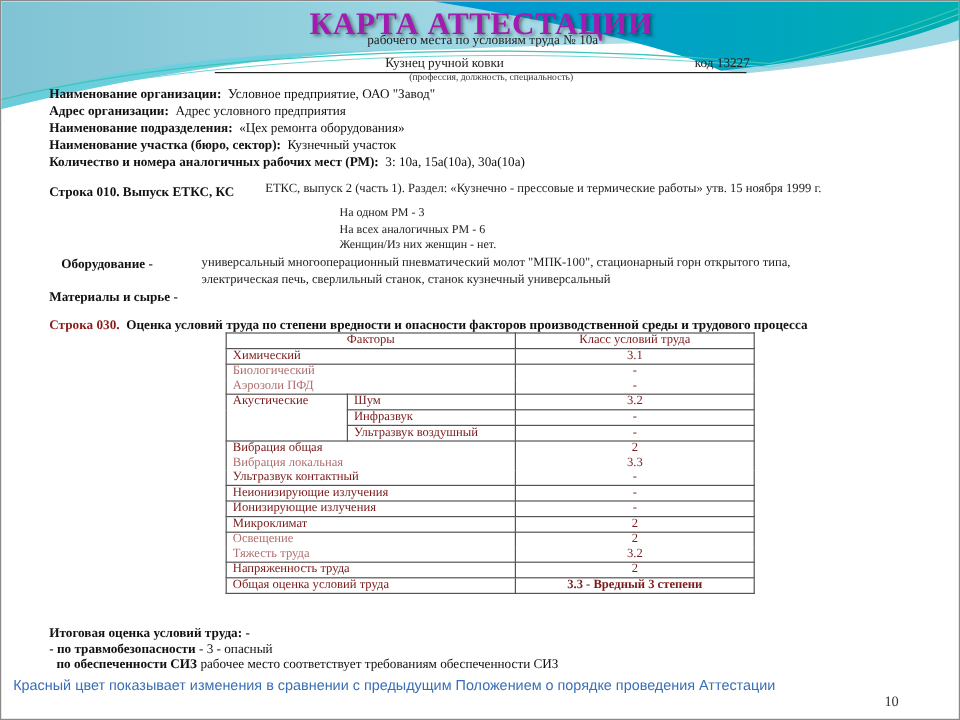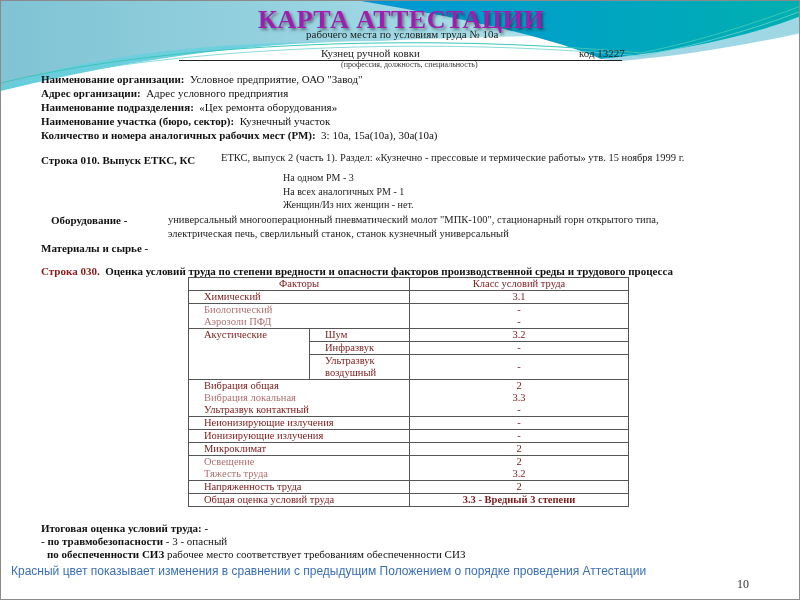--- a/index.html
+++ b/index.html
@@ -14,21 +14,21 @@
   #prof-line { left: 178px; top: 59px; width: 443px; height: 1px; background: #222; }
   #prof-caption { left: 340px; top: 59px; font-size: 8px; color: #333; }
   .info { left: 40px; font-size: 11px; color: #111; }
   .info b { font-weight: bold; }
   .lbl { font-weight: bold; font-size: 11px; color: #111; }
   .txt { font-size: 11px; color: #222; }
   .red { color: #8b1a1a; }
   #r030 { left: 40px; top: 264px; font-size: 11px; color: #111; font-weight: bold; }
   #r030 .red { font-weight: bold; }
   table#factors { position: absolute; left: 187px; top: 276px; width: 441px; border-collapse: collapse; font-size: 10.5px; color: #7a1a1a; }
-  #factors td, #factors th { border: 1px solid #555; padding: 0 15px; height: 12px; line-height: 12px; }
+  #factors td, #factors th { border: 1px solid #555; padding: 0 5px; height: 12px; line-height: 12px; }
   #factors th { font-weight: normal; color: #7a1a1a; text-align: center; }
   #factors td.val { text-align: center; width: 188px; }
   #factors .nb-b { border-bottom: none; margin-left: 32px; }
   #factors .nb-t { border-top: none; }
   #factors .light { color: #b07070; }
   #final { left: 40px; top: 521px; font-size: 11px; color: #111; line-height: 13px; }
   #note { left: 10px; top: 563px; font-family: "Liberation Sans", "DejaVu Sans", sans-serif; font-size: 12px; color: #3a6fb5; }
   #pagenum { left: 736px; top: 576px; font-size: 12px; color: #333; }
 </style>
 </head>
@@ -66,21 +66,21 @@
   <div class="abs info" style="top:72px"><b>Наименование организации:</b>&nbsp; <span>Условное предприятие, ОАО "Завод"</span></div>
   <div class="abs info" style="top:86px"><b>Адрес организации:</b>&nbsp; <span>Адрес условного предприятия</span></div>
   <div class="abs info" style="top:100px"><b>Наименование подразделения:</b>&nbsp; <span>«Цех ремонта оборудования»</span></div>
   <div class="abs info" style="top:114px"><b>Наименование участка (бюро, сектор):</b>&nbsp; <span>Кузнечный участок</span></div>
   <div class="abs info" style="top:128px"><b>Количество и номера аналогичных рабочих мест (РМ):</b>&nbsp; <span>3:  10а, 15а(10а), 30а(10а)</span></div>
 
   <div class="abs lbl" style="left:40px; top:153px">Строка 010. Выпуск ЕТКС, КС</div>
   <div class="abs txt" style="left:220px; top:151px; font-size:10.5px">ЕТКС, выпуск 2 (часть 1). Раздел: «Кузнечно - прессовые и термические работы» утв. 15 ноября 1999 г.</div>
 
   <div class="abs txt" style="left:282px; top:171px; font-size:10px">На одном РМ - 3</div>
-  <div class="abs txt" style="left:282px; top:185px; font-size:10px">На всех аналогичных РМ - 1</div>
+  <div class="abs txt" style="left:282px; top:185px; font-size:10px">На всех аналогичных РМ - 6</div>
   <div class="abs txt" style="left:282px; top:198px; font-size:10px">Женщин/Из них женщин - нет.</div>
 
   <div class="abs lbl" style="left:50px; top:213px">Оборудование -</div>
   <div class="abs txt" style="left:167px; top:213px; font-size:10.5px">универсальный многооперационный пневматический молот "МПК-100", стационарный горн открытого типа,</div>
   <div class="abs txt" style="left:167px; top:227px; font-size:10.5px">электрическая печь, сверлильный станок, станок кузнечный универсальный</div>
 
   <div class="abs lbl" style="left:40px; top:241px">Материалы и сырье -</div>
 
   <div class="abs" id="r030"><span class="red">Строка 030.</span>&nbsp; <span>Оценка условий труда по степени вредности и опасности факторов производственной среды и трудового процесса</span></div>
 

